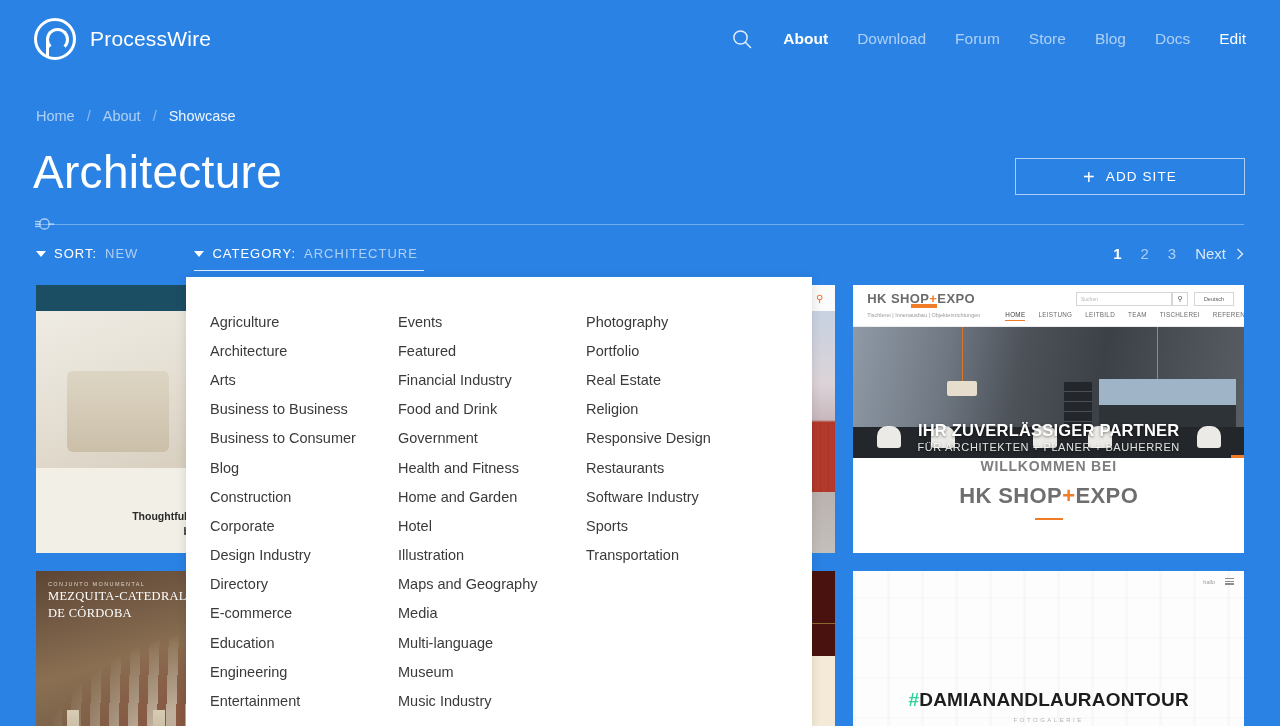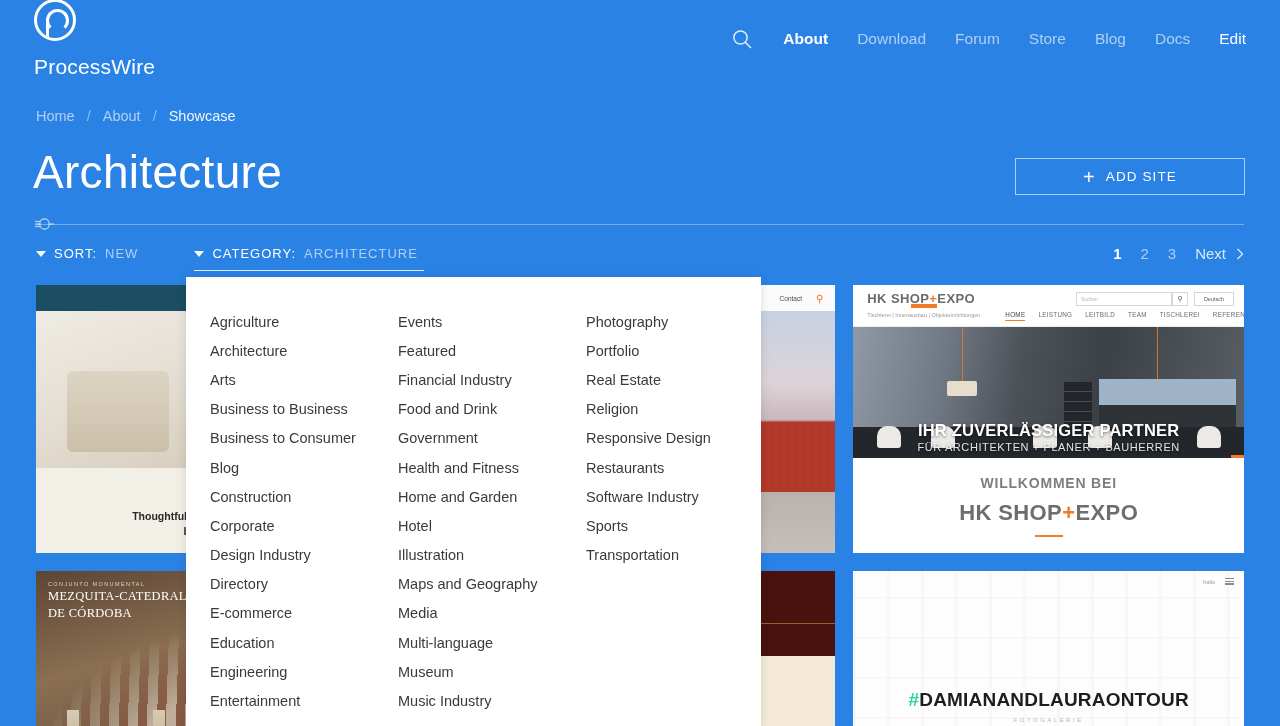--- a/index.html
+++ b/index.html
@@ -10,21 +10,21 @@
     font-family: "Liberation Sans", sans-serif;
     -webkit-font-smoothing: antialiased;
   }
   .page { position: relative; width: 1280px; height: 726px; background: #2a82e4; }
 
   
   .header {
     position: absolute; top: 0; left: 0; width: 1280px; height: 78px;
     display: flex; align-items: center;
   }
-  .brand { display: flex; align-items: flex-start; margin-left: 34px; gap: 14px; flex-direction: column; }
+  .brand { display: flex; align-items: center; margin-left: 34px; gap: 14px; }
   .logo-mark {
     width: 42px; height: 42px; border-radius: 50%;
     border: 3px solid #ffffff; position: relative; flex: none;
   }
   .logo-mark:after {
     content: ""; position: absolute; left: 9px; top: 7px;
     width: 17px; height: 17px; border-radius: 50%;
     border: 3px solid #fff; border-bottom-color: transparent;
   }
   .logo-mark:before {
@@ -246,21 +246,21 @@
     position: absolute; left: 0; right: 0; top: 114px; text-align: center;
     color: rgba(255,255,255,.88); font-size: 11px; letter-spacing: .6px; z-index: 3;
     text-shadow: 0 1px 3px rgba(0,0,0,.5);
   }
   .hk-arrow {
     position: absolute; right: 0; top: 128px; width: 13px; height: 26px; background: #f07c28;
     color: #fff; font-size: 10px; display: flex; align-items: center; justify-content: center; z-index: 4;
   }
   .hk-welcome {
     height: 95px; background: #fff; display: flex; flex-direction: column;
-    align-items: center; justify-content: center; gap: 9px;
+    align-items: center; gap: 9px;
   }
   .hk-welcome .w1 { font-size: 14px; font-weight: bold; color: #7e7e7e; letter-spacing: .8px; }
   .hk-welcome .w2 { font-size: 22px; font-weight: bold; color: #6e6e6e; letter-spacing: .4px; }
   .hk-welcome .w2 .plus { color: #f07c28; }
   .hk-welcome .rule { width: 28px; height: 2px; background: #f07c28; }
 
   
   .mz {
     position: relative; height: 268px;
     background: linear-gradient(165deg,#5d4535 0%, #8a6f52 30%, #6b5440 60%, #3a2c22 100%);
@@ -301,21 +301,21 @@
   }
   .dl .tag {
     position: absolute; left: 0; right: 0; top: 118px; text-align: center;
     font-size: 19px; font-weight: bold; color: #1d1d1d; letter-spacing: .2px;
   }
   .dl .tag .hash { color: #2fd49a; }
   .dl .sub { position: absolute; left: 0; right: 0; top: 146px; text-align: center; font-size: 6px; color: #b4b4b4; letter-spacing: 2.5px; }
 
   
   .dropdown {
-    position: absolute; left: 186px; top: 277px; width: 575px; height: 449px;
+    position: absolute; left: 186px; top: 277px; width: 626px; height: 449px;
     background: #ffffff; z-index: 50;
     box-shadow: 0 2px 10px rgba(0,0,0,.12);
     padding: 30px 24px 0 24px;
     display: grid; grid-template-columns: 188px 188px 1fr; column-gap: 0;
   }
   .dd-col { display: flex; flex-direction: column; }
   .dd-col a {
     display: block; font-size: 14.5px; line-height: 18px; color: #3a3a3a;
     text-decoration: none; padding: 5.6px 0; white-space: normal;
   }

